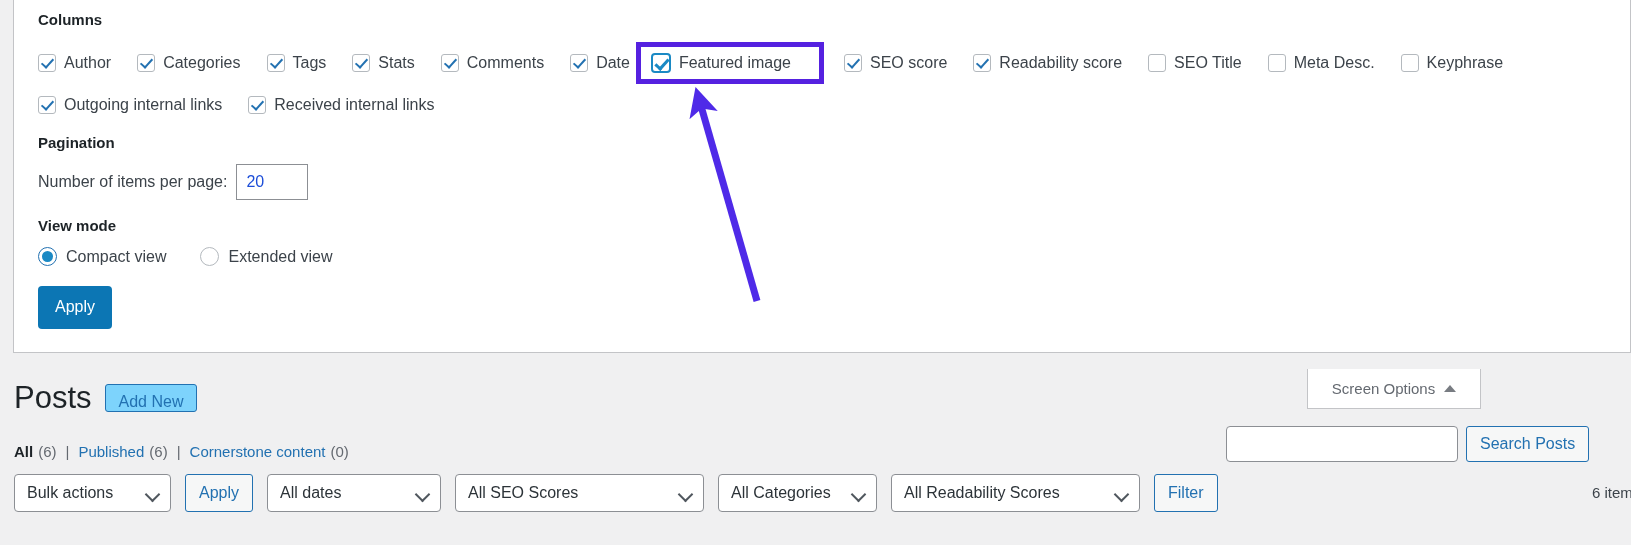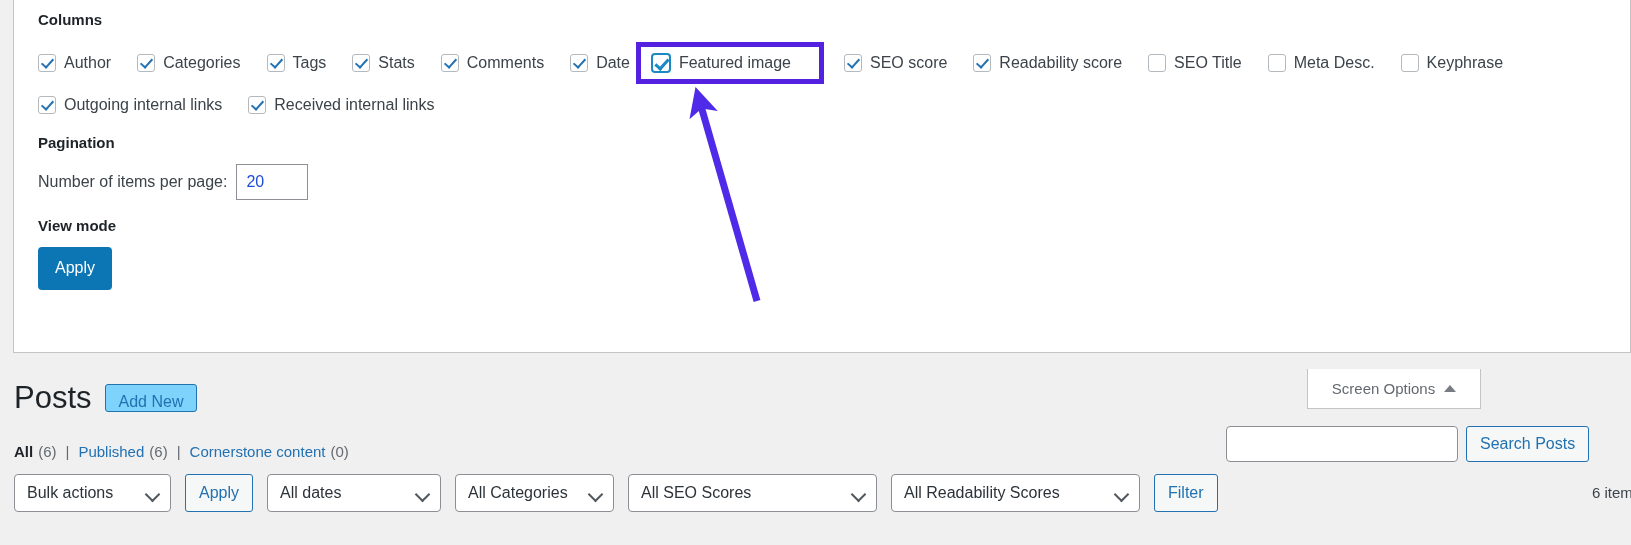--- a/index.html
+++ b/index.html
@@ -468,20 +468,30 @@
 
     <div class="so-legend sub">Pagination</div>
 
     <div class="field-row">
       <span class="flabel">Number of items per page:</span>
       <input id="items-per-page-input" type="text" value="20" style="">
     </div>
 
     <div class="so-legend sub">View mode</div>
 
+    <div class="radio-row">
+      <label class="radio-item">
+        <span class="rbox selected"></span>
+        <span class="r-label">Compact view</span>
+      </label>
+      <label class="radio-item">
+        <span class="rbox"></span>
+        <span class="r-label">Extended view</span>
+      </label>
+    </div>
 
     <button id="apply-screen-options-button">Apply</button>
   </div>
 </div>
 
 <div id="screen-options-tab">
   <span>Screen Options</span>
   <span class="tri"></span>
 </div>
 
@@ -504,26 +514,26 @@
 <div id="filter-bar">
   <div class="sel" id="bulk-actions-select">
     <span>Bulk actions</span>
     <span class="chev"></span>
   </div>
   <button class="btn-secondary" id="apply-bulk-button">Apply</button>
   <div class="sel" id="date-filter-select">
     <span>All dates</span>
     <span class="chev"></span>
   </div>
+  <div class="sel" id="seo-score-filter-select">
+    <span>All SEO Scores</span>
+    <span class="chev"></span>
+  </div>
   <div class="sel" id="category-filter-select">
     <span>All Categories</span>
-    <span class="chev"></span>
-  </div>
-  <div class="sel" id="seo-score-filter-select">
-    <span>All SEO Scores</span>
     <span class="chev"></span>
   </div>
   <div class="sel" id="readability-filter-select">
     <span>All Readability Scores</span>
     <span class="chev"></span>
   </div>
   <button class="btn-secondary">Filter</button>
 </div>
 
 <div id="search-area">

